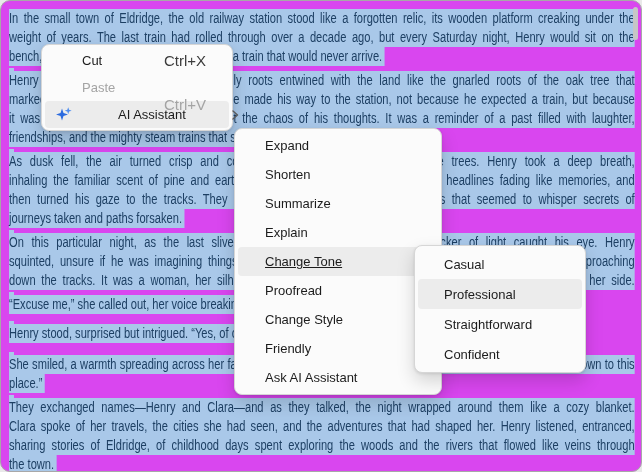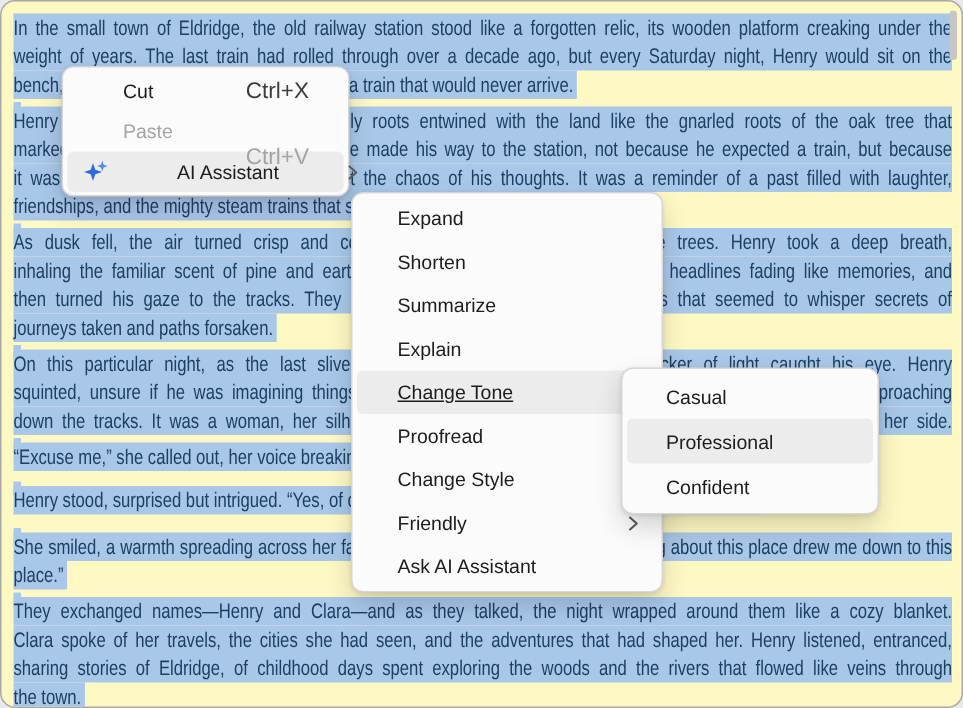--- a/index.html
+++ b/index.html
@@ -1,17 +1,17 @@
 <!DOCTYPE html>
 <html><head>
 <meta charset="utf-8">
 <style>
   html,body{margin:0;padding:0;}
   body{width:642px;height:472px;position:relative;font-family:"Liberation Sans","DejaVu Sans",sans-serif;background:#e9e9e9;}
-  .frame{position:absolute;inset:0;background:#fef9c3;border:1px solid #a8a8a8;border-radius:10px;overflow:hidden;box-sizing:border-box;}
+  .frame{position:absolute;inset:0;background:#d946ef;border:1px solid #a8a8a8;border-radius:10px;overflow:hidden;box-sizing:border-box;}
 
   
   .doc{position:absolute;left:8px;top:8px;width:626px;z-index:1;}
   .para{width:788px;transform:scaleX(0.794);transform-origin:0 0;margin-bottom:5px;}
   .para[data-idx="4"]{margin-bottom:10px;}
   .para[data-idx="5"]{margin-bottom:12px;}
   .line{font-size:14px;line-height:19px;height:19px;white-space:nowrap;color:#1d3f63;
         background:#a9c8e9;text-align-last:justify;}
   .line.short{width:fit-content;text-align-last:auto;padding-right:3px;}
   .pstrip{width:5px;height:10px;background:#a9c8e9;margin:-3px 0 -7px 0;}
@@ -169,16 +169,19 @@
       </div>
     </div>
   <div class="menu" id="menu-tone">
       <div class="mi">
         <span class="lbl">Casual</span>
       </div>
       <div class="mi on">
         <span class="lbl">Professional</span>
       </div>
       <div class="mi">
+        <span class="lbl">Straightforward</span>
+      </div>
+      <div class="mi">
         <span class="lbl">Confident</span>
       </div>
     </div>
 </div>
 
 </body></html>

